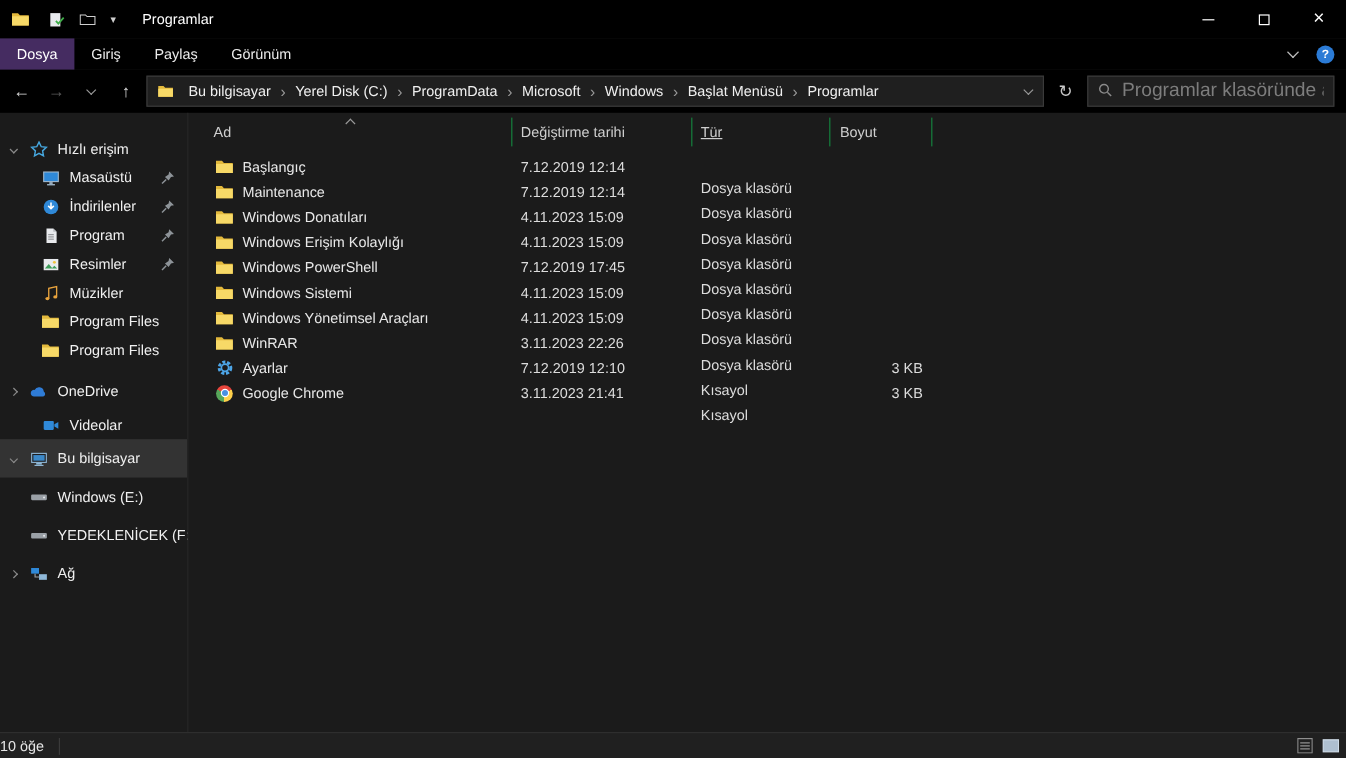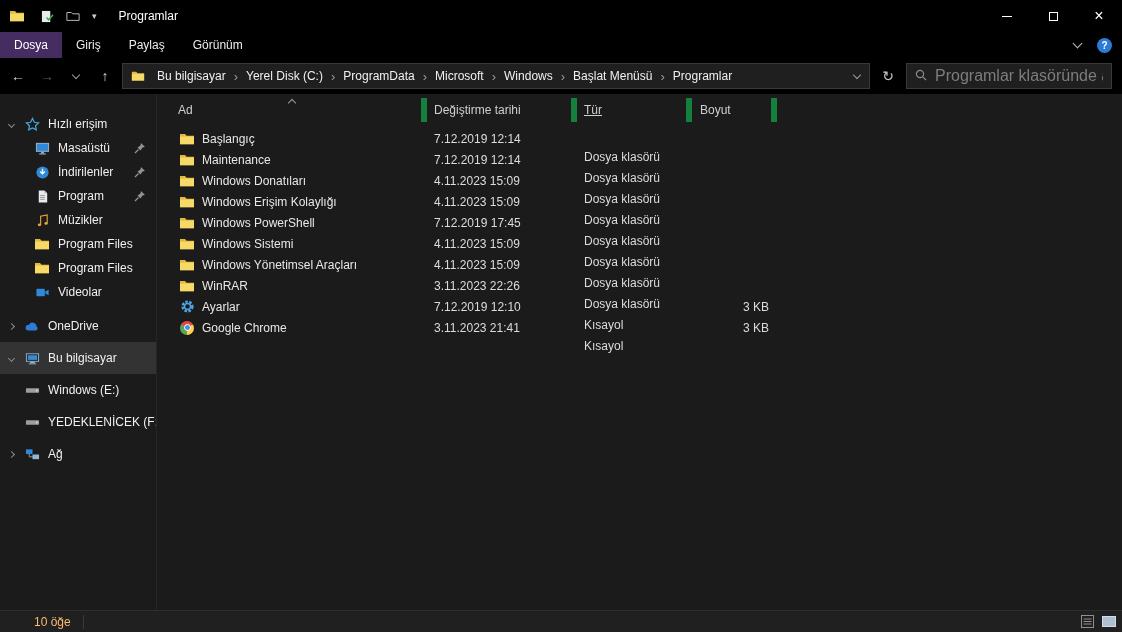--- a/index.html
+++ b/index.html
@@ -54,21 +54,21 @@
   .side-item.selected { background:#333333; }
   .tree-chev { position:absolute; left:9px; width:5px; height:5px; border-right:1.2px solid #8a8a8a; border-bottom:1.2px solid #8a8a8a; }
   .tree-chev.open { transform:rotate(45deg); }
   .tree-chev.closed { transform:rotate(-45deg); }
   .side-icon { width:16px; height:16px; margin-right:8px; display:flex; align-items:center; justify-content:center; flex:0 0 16px; }
   .side-icon svg { display:block; }
   .pin { position:absolute; right:10px; width:12px; height:12px; display:flex; opacity:.9; }
 
   .main { flex:1 1 auto; display:flex; flex-direction:column; }
   .header-row { margin-top:4px; height:24px; display:flex; align-items:center; color:#cfcfcf; position:relative; }
-  .hcell { height:100%; display:flex; align-items:center; border-right:6px solid #15803d; position:relative; cursor:default; }
+  .hcell { height:100%; display:flex; align-items:center; border-right:1px solid #15803d; position:relative; cursor:default; }
   .h-name { width:270px; padding-left:21px; }
   .h-date { width:150px; padding-left:7px; }
   .h-type { width:115px; padding-left:7px;text-decoration:underline; }
   .h-size { width:85px;  padding-left:8px; }
   .sort-caret { position:absolute; top:2px; left:132px; width:6px; height:6px; border-left:1.3px solid #9a9a9a; border-top:1.3px solid #9a9a9a; transform:rotate(45deg); }
 
   .rows { margin-top:6px; }
   .frow { height:21px; display:flex; align-items:center; color:#e8e8e8; cursor:default; }
   .cell-name { width:270px; padding-left:22px; display:flex; align-items:center; gap:7px; white-space:nowrap; overflow:hidden; }
   .cell-name .icn { width:16px; height:16px; display:flex; align-items:center; justify-content:center; flex:0 0 16px; }
@@ -78,21 +78,21 @@
   .cell-size { width:85px; padding-right:8px; text-align:right; color:#dcdcdc; }
 
   
   .chrome-wrap { width:14px; height:14px; border-radius:50%; position:relative; display:inline-block;
     background:conic-gradient(from -60deg, #e8453c 0 120deg, #ffd04a 120deg 240deg, #57a65a 240deg 360deg); }
   .chrome-center { position:absolute; left:3.5px; top:3.5px; width:7px; height:7px; border-radius:50%;
     background:#4a90e2; border:1.5px solid #fff; }
 
   
   .statusbar { height:22px; background:#202020; border-top:1px solid #2e2e2e; display:flex; align-items:center; }
-  .status-count { padding-left:20px; color:#fdba74;margin-left:14px; }
+  .status-count { padding-left:0; color:#e5e5e5; }
   .status-div { width:1px; height:14px; background:#3a3a3a; margin-left:12px; }
   .status-right { margin-left:auto; display:flex; padding-right:2px; }
   .view-btn { width:22px; height:21px; display:flex; align-items:center; justify-content:center; }
 </style>
 </head>
 <body>
 
 <div class="titlebar">
   <span class="app-icon icn">
       <svg width="16" height="16" viewBox="0 0 16 16">
@@ -240,20 +240,36 @@
         <span class="pin">
           <svg width="12" height="12" viewBox="0 0 12 12">
             <path d="M7 1 L11 5 L8.5 5.5 L6.5 8.5 L3.5 5.5 L6.5 3.5 Z" fill="#9aa0a6"></path>
             <path d="M4.5 7.5 L1 11" stroke="#9aa0a6" stroke-width="1.2"></path>
           </svg>
         </span>
       </div>
       <div class="side-item lvl1">
         <span class="side-icon">
           <svg width="15" height="15" viewBox="0 0 16 16">
+            <rect x="1.5" y="3" width="13" height="10" fill="#e8eaed"></rect>
+            <path d="M2.5 11.5l3.5-4 3 3.5 2-2 2.5 2.5z" fill="#3e9d5a"></path>
+            <circle cx="11" cy="6" r="1.3" fill="#f0c23c"></circle>
+          </svg>
+        </span>
+        <span class="side-label">Resimler</span>
+        <span class="pin">
+          <svg width="12" height="12" viewBox="0 0 12 12">
+            <path d="M7 1 L11 5 L8.5 5.5 L6.5 8.5 L3.5 5.5 L6.5 3.5 Z" fill="#9aa0a6"></path>
+            <path d="M4.5 7.5 L1 11" stroke="#9aa0a6" stroke-width="1.2"></path>
+          </svg>
+        </span>
+      </div>
+      <div class="side-item lvl1">
+        <span class="side-icon">
+          <svg width="15" height="15" viewBox="0 0 16 16">
             <path d="M6 12.5V3.5l7-1.5v9" fill="none" stroke="#e8a33d" stroke-width="1.2"></path>
             <ellipse cx="4.8" cy="12.6" rx="1.8" ry="1.4" fill="#e8a33d"></ellipse>
             <ellipse cx="11.8" cy="11.1" rx="1.8" ry="1.4" fill="#e8a33d"></ellipse>
           </svg>
         </span>
         <span class="side-label">Müzikler</span>
       </div>
       <div class="side-item lvl1">
         <span class="side-icon">
           <svg width="16" height="16" viewBox="0 0 16 16">
@@ -265,37 +281,37 @@
       </div>
       <div class="side-item lvl1">
         <span class="side-icon">
           <svg width="16" height="16" viewBox="0 0 16 16">
             <path d="M1 3h5l1.6 1.8H15v8.4H1z" fill="#e3b93c"></path>
             <path d="M1 5.6h14v7.6H1z" fill="#f7d967"></path>
           </svg>
         </span>
         <span class="side-label">Program Files</span>
       </div>
+      <div class="side-item group sep">
+        <span class="tree-chev closed"></span>
+        <span class="side-icon">
+          <svg width="17" height="11" viewBox="0 0 20 12">
+            <path d="M5.5 11a3.5 3.5 0 1 1 .6-6.95A5 5 0 0 1 15.6 5.6 3 3 0 0 1 15 11Z" fill="#2f7cd6"></path>
+          </svg>
+        </span>
+        <span class="side-label">OneDrive</span>
+      </div>
       <div class="side-item lvl1">
         <span class="side-icon">
           <svg width="15" height="15" viewBox="0 0 16 16">
             <rect x="1.5" y="4" width="9" height="8" rx="1" fill="#2f89d8"></rect>
             <path d="M11 7l3.5-2v6L11 9z" fill="#2f89d8"></path>
           </svg>
         </span>
         <span class="side-label">Videolar</span>
-      </div>
-      <div class="side-item group sep">
-        <span class="tree-chev closed"></span>
-        <span class="side-icon">
-          <svg width="17" height="11" viewBox="0 0 20 12">
-            <path d="M5.5 11a3.5 3.5 0 1 1 .6-6.95A5 5 0 0 1 15.6 5.6 3 3 0 0 1 15 11Z" fill="#2f7cd6"></path>
-          </svg>
-        </span>
-        <span class="side-label">OneDrive</span>
       </div>
       <div class="side-item group selected">
         <span class="tree-chev open"></span>
         <span class="side-icon">
           <svg width="15" height="15" viewBox="0 0 16 16">
             <rect x="1.5" y="3" width="13" height="8" fill="#1d1d1f" stroke="#8fb8d8"></rect>
             <rect x="3" y="4.5" width="10" height="5" fill="#3c89c9"></rect>
             <rect x="5.5" y="11.5" width="5" height="1.5" fill="#8fb8d8"></rect>
             <rect x="4" y="13.2" width="8" height="1" fill="#8fb8d8"></rect>
           </svg>

